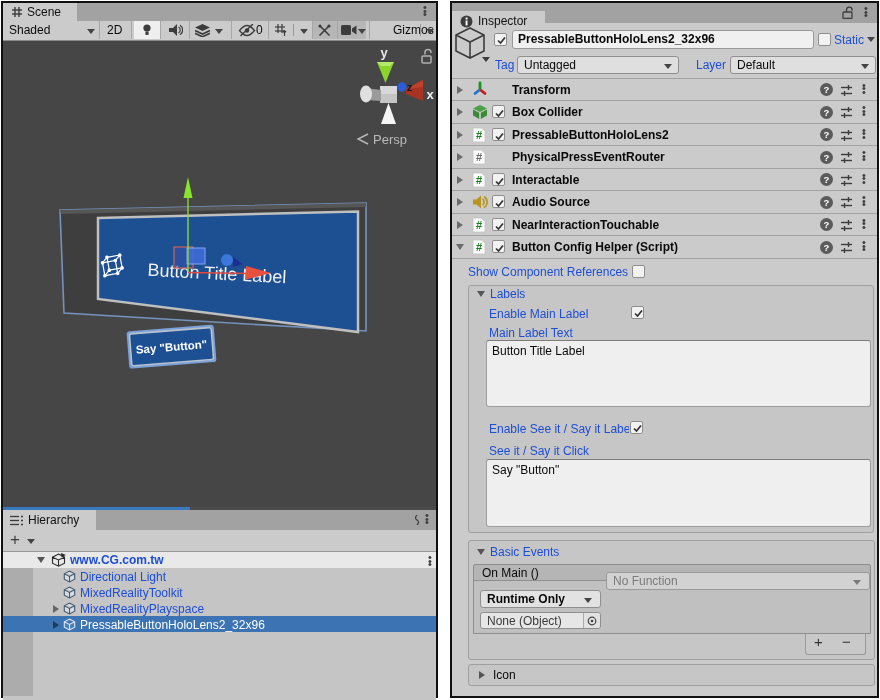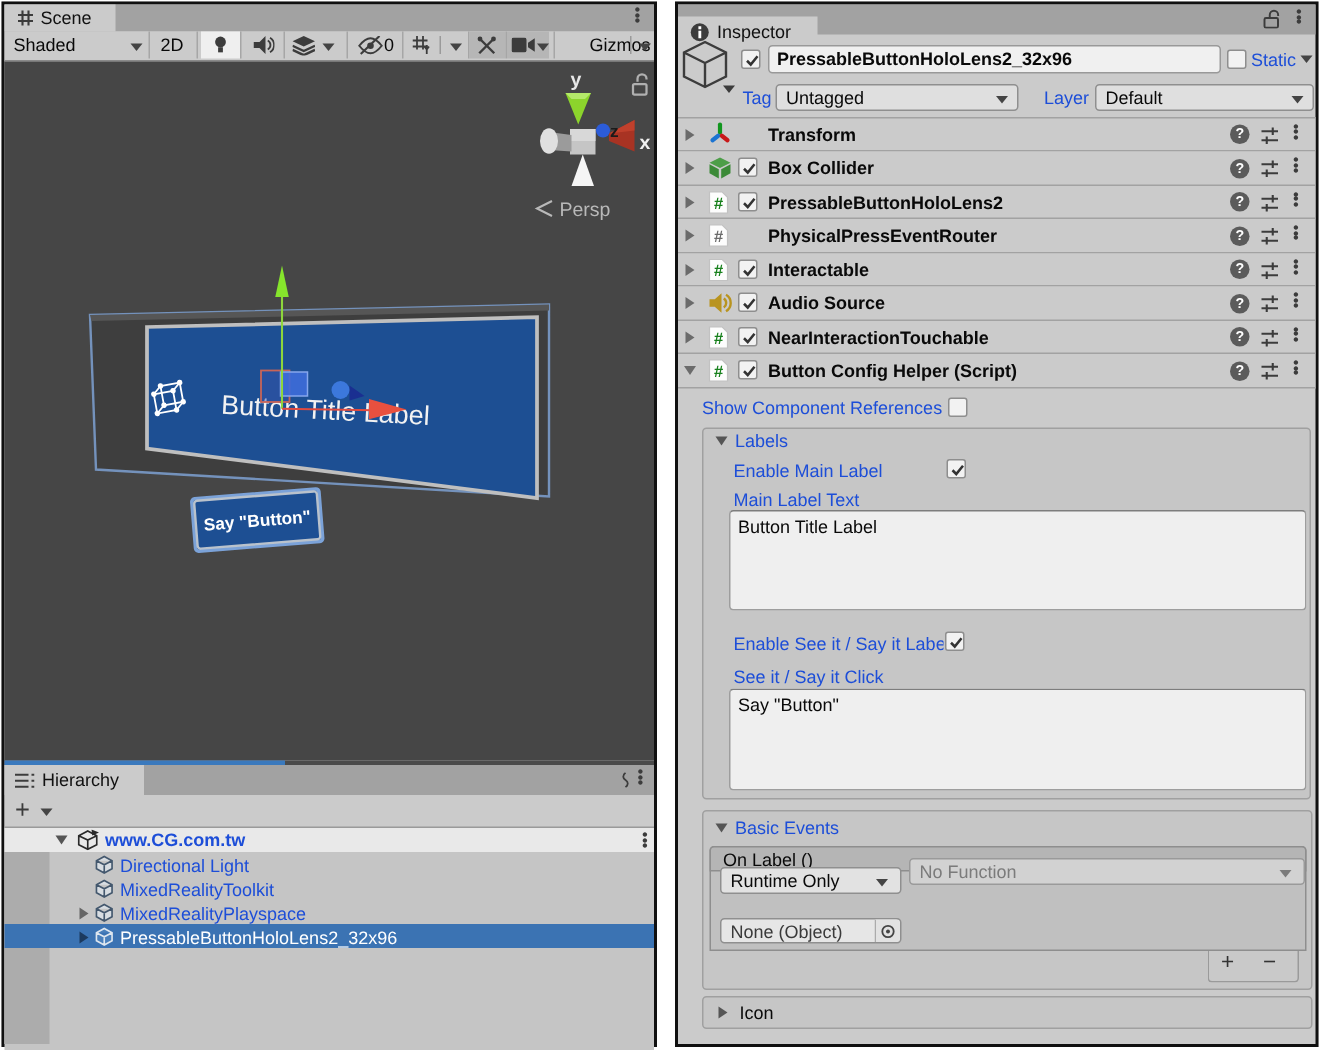--- a/index.html
+++ b/index.html
@@ -473,23 +473,23 @@
 <span class="lbl" style="left:489px;top:444px;">See it / Say it Click</span>
 <div class="abs" style="left:486px;top:459px;width:385px;height:68px;background:#efefef;border:1px solid #9d9d9d;border-top-color:#7d7d7d;border-radius:3px;box-sizing:border-box;">
  <span style="position:absolute;left:5px;top:3px;font-size:12px;color:#090909;">Say "Button"</span>
 </div>
 
 <div class="abs" style="left:468px;top:540px;width:407px;height:120px;background:#c6c6c6;border:1px solid #a0a0a0;border-radius:3px;box-sizing:border-box;"></div>
 <div class="fold" style="left:477px;top:549px;"></div>
 <span class="lbl" style="left:490px;top:545px;">Basic Events</span>
 <div class="abs" style="left:473px;top:564px;width:398px;height:70px;background:#c0c0c0;border:1px solid #8e8e8e;border-radius:3px 3px 0 0;box-sizing:border-box;"></div>
 <div class="abs" style="left:473px;top:564px;width:398px;height:17px;background:#b5b5b5;border:1px solid #8e8e8e;border-radius:3px 3px 0 0;box-sizing:border-box;">
- <span style="position:absolute;left:8px;top:1px;font-size:12px;color:#090909;">On Label ()</span>
-</div>
-<div class="dd" style="left:480px;top:578px;width:121px;height:18px;background:#e2e2e2;">
+ <span style="position:absolute;left:8px;top:1px;font-size:12px;color:#090909;">On Main ()</span>
+</div>
+<div class="dd" style="left:480px;top:590px;width:121px;height:18px;background:#e2e2e2;font-weight:bold;">
     <span class="t">Runtime Only</span>
     <div class="dar" style="right:8px;top:7px;"></div>
   </div>
 <div class="dd" style="left:606px;top:572px;width:264px;height:18px;background:#d2d2d2;border-color:#9a9a9a;">
     <span class="t" style="color:#7b7b7b;">No Function</span>
     <div class="dar" style="right:8px;top:7px;border-top-color:#7b7b7b;"></div>
   </div>
 <div class="dd" style="left:480px;top:612px;width:121px;height:17px;background:#e6e6e6;">
  <span class="t" style="color:#3a3a3a;">None (Object)</span>
  <div style="position:absolute;right:0px;top:0px;width:16px;height:15px;border-left:1px solid #ababab;background:#e2e2e2;border-radius:0 3px 3px 0;">

